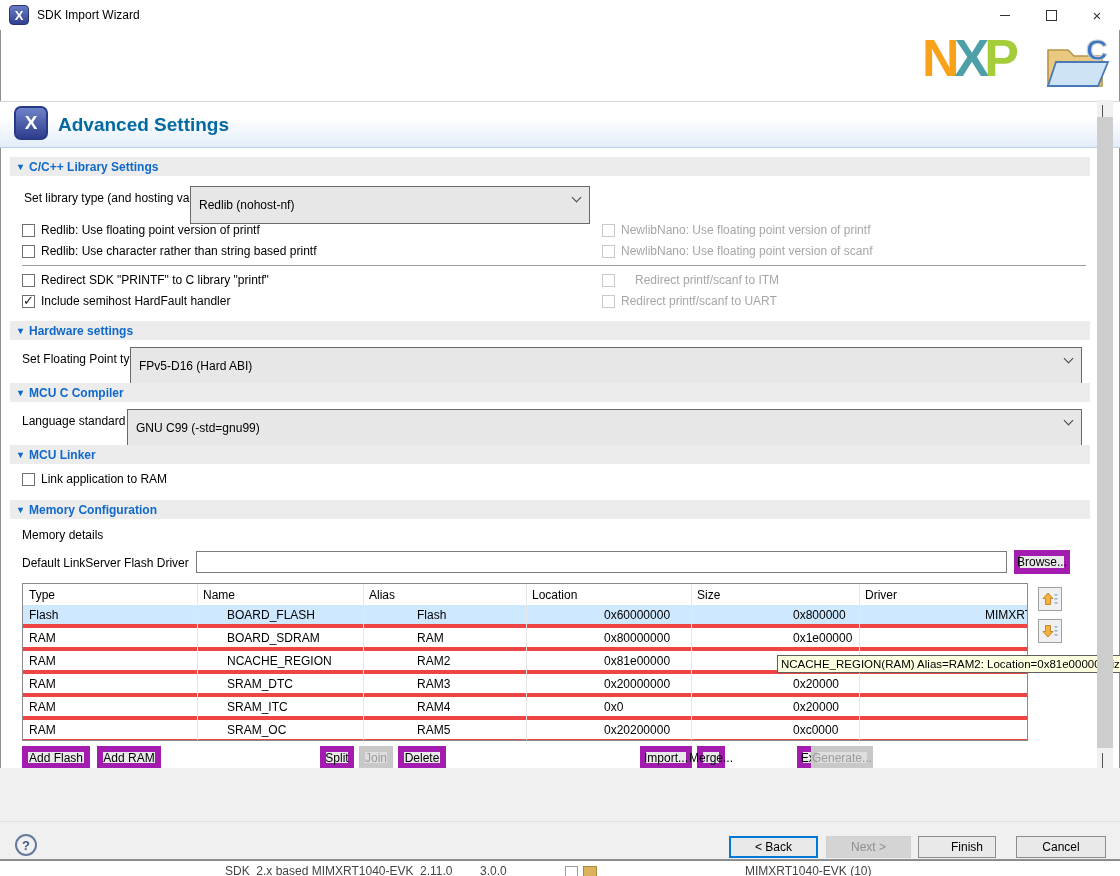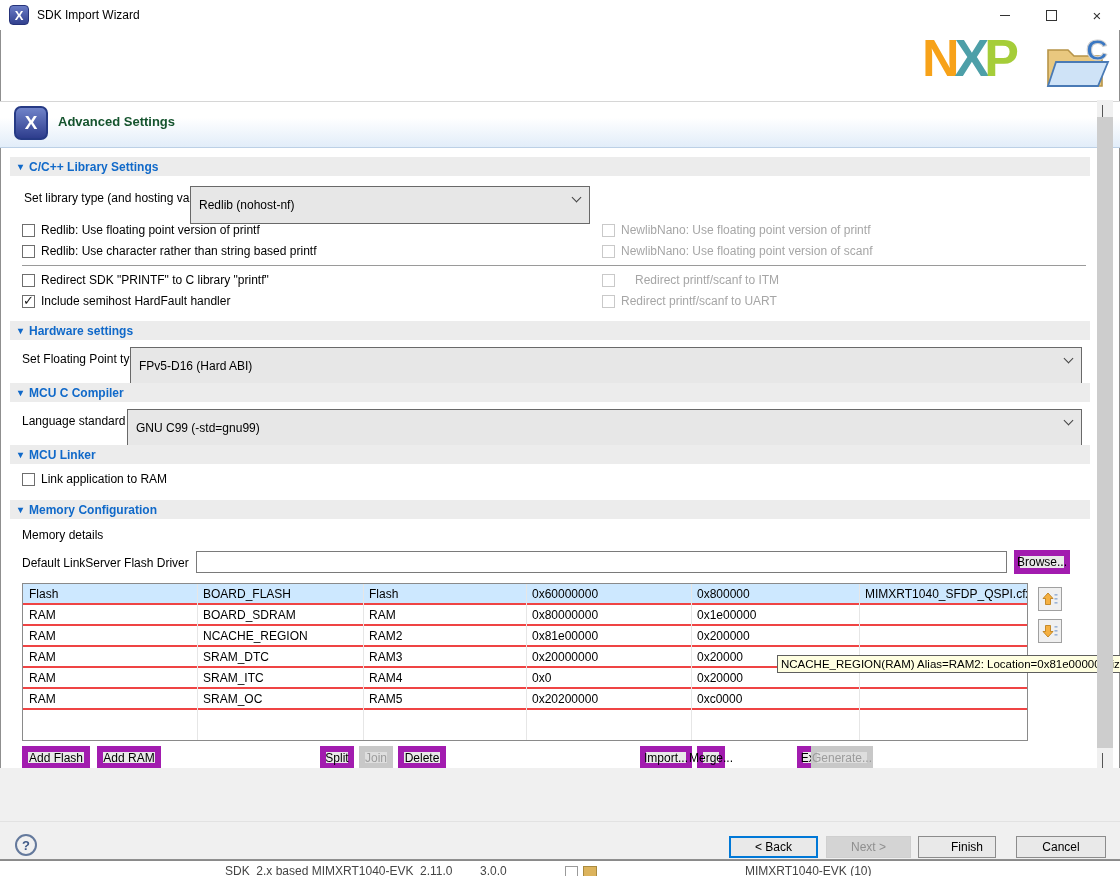--- a/index.html
+++ b/index.html
@@ -20,21 +20,21 @@
   
   .nxp{left:922px;top:30px;font-size:52px;font-weight:900;letter-spacing:-5px;line-height:56px;}
   .nxp .n{color:#f7a219;} .nxp .x{color:#4d9fa8;} .nxp .p{color:#a5cd39;}
   .hline{height:1px;background:#d6d6d6;}
   
   .band{left:0;top:102px;width:1120px;height:46px;
         background:linear-gradient(180deg,#ffffff 35%,#e2edf9 100%);border-bottom:1px solid #bcd0e6;}
   .mcux-icon{left:14px;top:106px;width:34px;height:34px;border-radius:7px;border:2px solid #263a85;
              background:linear-gradient(180deg,#7083c9,#2e3d8d);color:#fff;font-weight:bold;font-size:19px;
              display:flex;align-items:center;justify-content:center;}
-  .band-title{left:58px;top:114px;font-size:13px;font-weight:bold;color:#14532d;}
+  .band-title{left:58px;top:114px;font-size:19px;font-weight:bold;color:#0369a1;}
   
   .secbar{left:10px;width:1080px;height:19px;background:#ececec;display:flex;align-items:center;
           padding-left:8px;font-weight:bold;font-size:12px;color:#1069c9;gap:6px;}
   .tri{font-size:10px;color:#1069c9;line-height:1;}
   .lbl{font-size:12px;color:#000;white-space:nowrap;}
   
   .combo{height:38px;background:#e7e7e7;border:1px solid #696969;display:flex;align-items:center;
          padding:0 22px 0 8px;font-size:12px;}
   .combo .chev{position:absolute;right:9px;top:7px;width:6px;height:6px;
                border-right:1.4px solid #444;border-bottom:1.4px solid #444;transform:rotate(45deg);}
@@ -46,21 +46,21 @@
   .check-row.disabled .cb{border-color:#c9c9c9;}
   .divline{height:1px;background:#9a9a9a;}
   
   .tinput{height:22px;background:#fff;border:1px solid #7a7a7a;font-size:12px;padding:0 4px;font-family:inherit;}
   .btn{height:23px;background:#e9e9e9;border:6px solid #a21caf;font-size:12px;display:flex;
        align-items:center;justify-content:center;padding:0 6px;white-space:nowrap;}
   .btn.disabled{background:#dedede;border-color:#c8c8c8;color:#9c9c9c;}
   
   .mtable{left:22px;top:583px;width:1006px;height:158px;border:1px solid #8a8a8a;background:#fff;overflow:hidden;}
   .thead,.trow{display:grid;grid-template-columns:174px 166px 163px 165px 168px 170px;align-items:center;}
-  .thead{height:21px;} .trow{height:19px;border-bottom:2px solid #ef4444;}
+  .thead{height:21px;} .trow{height:19px;border-bottom:4px solid #ef4444;gap:24px;}
   .thead span,.trow span{padding-left:6px;font-size:12px;overflow:hidden;white-space:nowrap;}
   .trow.selected{background:#cde8ff;}
   .vline{position:absolute;top:0;width:1px;height:100%;background:#e6e6e6;}
   .updown{width:24px;height:24px;background:#f0f0f0;border:1px solid #a0a0a0;display:flex;
           align-items:center;justify-content:center;}
   .tooltip{left:777px;top:655px;width:346px;height:18px;background:#ffffe1;border:1px solid #5f5f5f;
            font-size:11.5px;display:flex;align-items:center;padding:0 3px;white-space:nowrap;overflow:hidden;}
   
   .sbar{left:1097px;top:100px;width:16px;height:668px;background:#f0f0f0;}
   .sthumb{left:1097px;top:117px;width:16px;height:631px;background:#cdcdcd;}
@@ -191,20 +191,28 @@
 <span class="abs lbl" style="left:22px;top:556px;">Default LinkServer Flash Driver</span>
 <input class="abs tinput" style="left: 196px; top: 551px; width: 811px;" readonly="" value="">
 <div class="abs btn" style="left:1014px;top:550px;width:56px;height:24px;">Browse...</div>
 
 <div class="abs mtable">
   <div class="vline" style="left:174px;"></div>
   <div class="vline" style="left:340px;"></div>
   <div class="vline" style="left:503px;"></div>
   <div class="vline" style="left:668px;"></div>
   <div class="vline" style="left:836px;"></div>
+  <div class="thead">
+    <span>Type</span>
+    <span>Name</span>
+    <span>Alias</span>
+    <span>Location</span>
+    <span>Size</span>
+    <span>Driver</span>
+  </div>
   <div class="trow selected">
     <span>Flash</span>
       <span>BOARD_FLASH</span>
       <span>Flash</span>
       <span>0x60000000</span>
       <span>0x800000</span>
       <span>MIMXRT1040_SFDP_QSPI.cfx</span>
   </div>
   <div class="trow">
     <span>RAM</span>

